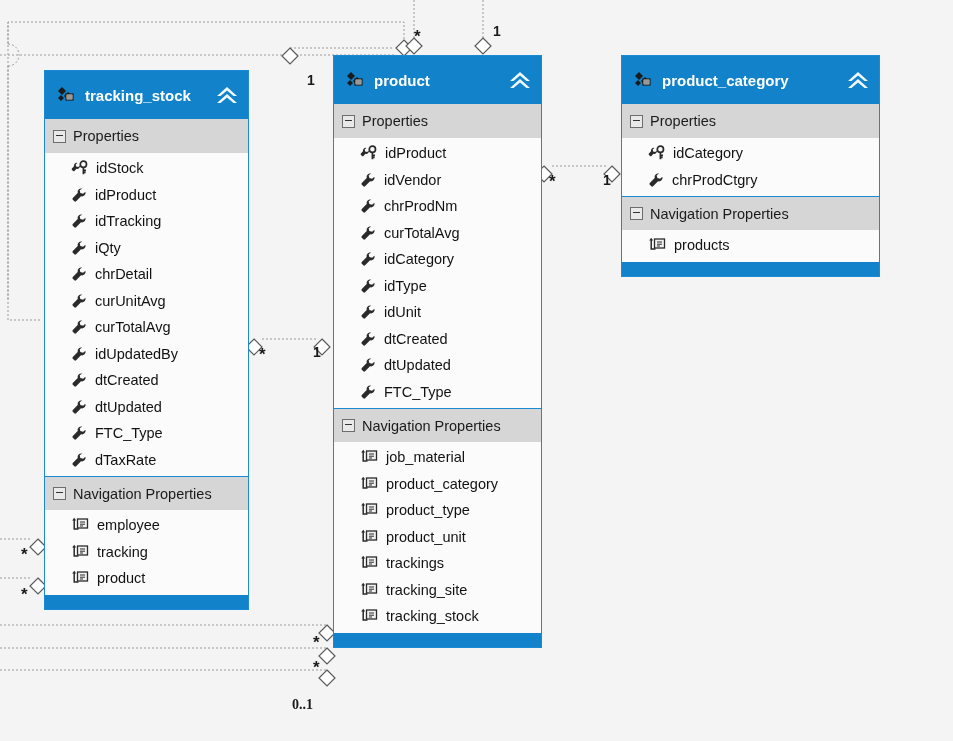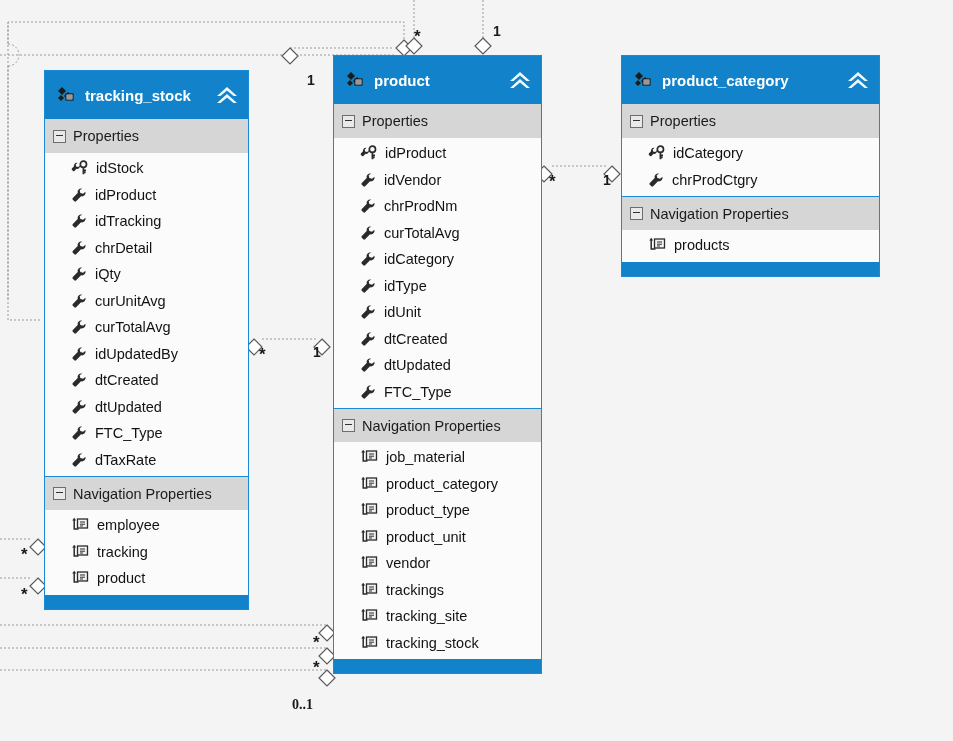--- a/index.html
+++ b/index.html
@@ -235,27 +235,27 @@
             <div class="prop-row">
               <span class="ico"><svg width="16" height="16" viewBox="0 0 16 16">
                   <path d="M11.2 1.6 a3.6 3.6 0 0 0-4.5 4.4 L1.8 10.9 a1.3 1.3 0 0 0 0 1.8 l1.5 1.5 a1.3 1.3 0 0 0 1.8 0 l4.9-4.9 a3.6 3.6 0 0 0 4.4-4.5 L12.1 6.7 L9.3 6.1 L8.7 3.3 Z" fill="#2a2a2a"></path>
                 </svg></span>
               <span class="prop-label">idTracking</span>
             </div>
             <div class="prop-row">
               <span class="ico"><svg width="16" height="16" viewBox="0 0 16 16">
                   <path d="M11.2 1.6 a3.6 3.6 0 0 0-4.5 4.4 L1.8 10.9 a1.3 1.3 0 0 0 0 1.8 l1.5 1.5 a1.3 1.3 0 0 0 1.8 0 l4.9-4.9 a3.6 3.6 0 0 0 4.4-4.5 L12.1 6.7 L9.3 6.1 L8.7 3.3 Z" fill="#2a2a2a"></path>
                 </svg></span>
+              <span class="prop-label">iQty</span>
+            </div>
+            <div class="prop-row">
+              <span class="ico"><svg width="16" height="16" viewBox="0 0 16 16">
+                  <path d="M11.2 1.6 a3.6 3.6 0 0 0-4.5 4.4 L1.8 10.9 a1.3 1.3 0 0 0 0 1.8 l1.5 1.5 a1.3 1.3 0 0 0 1.8 0 l4.9-4.9 a3.6 3.6 0 0 0 4.4-4.5 L12.1 6.7 L9.3 6.1 L8.7 3.3 Z" fill="#2a2a2a"></path>
+                </svg></span>
               <span class="prop-label">chrDetail</span>
-            </div>
-            <div class="prop-row">
-              <span class="ico"><svg width="16" height="16" viewBox="0 0 16 16">
-                  <path d="M11.2 1.6 a3.6 3.6 0 0 0-4.5 4.4 L1.8 10.9 a1.3 1.3 0 0 0 0 1.8 l1.5 1.5 a1.3 1.3 0 0 0 1.8 0 l4.9-4.9 a3.6 3.6 0 0 0 4.4-4.5 L12.1 6.7 L9.3 6.1 L8.7 3.3 Z" fill="#2a2a2a"></path>
-                </svg></span>
-              <span class="prop-label">iQty</span>
             </div>
             <div class="prop-row">
               <span class="ico"><svg width="16" height="16" viewBox="0 0 16 16">
                   <path d="M11.2 1.6 a3.6 3.6 0 0 0-4.5 4.4 L1.8 10.9 a1.3 1.3 0 0 0 0 1.8 l1.5 1.5 a1.3 1.3 0 0 0 1.8 0 l4.9-4.9 a3.6 3.6 0 0 0 4.4-4.5 L12.1 6.7 L9.3 6.1 L8.7 3.3 Z" fill="#2a2a2a"></path>
                 </svg></span>
               <span class="prop-label">curUnitAvg</span>
             </div>
             <div class="prop-row">
               <span class="ico"><svg width="16" height="16" viewBox="0 0 16 16">
                   <path d="M11.2 1.6 a3.6 3.6 0 0 0-4.5 4.4 L1.8 10.9 a1.3 1.3 0 0 0 0 1.8 l1.5 1.5 a1.3 1.3 0 0 0 1.8 0 l4.9-4.9 a3.6 3.6 0 0 0 4.4-4.5 L12.1 6.7 L9.3 6.1 L8.7 3.3 Z" fill="#2a2a2a"></path>
@@ -454,29 +454,20 @@
                 </svg></span>
               <span class="prop-label">product_unit</span>
             </div>
             <div class="prop-row">
               <span class="ico"><svg width="18" height="16" viewBox="0 0 18 16">
                   <rect x="6.5" y="2" width="10" height="9" fill="#f2f2f2" stroke="#2a2a2a" stroke-width="1.3"></rect>
                   <path d="M9 5 h5 M9 7.2 h5 M9 9 h3" stroke="#2a2a2a" stroke-width="1"></path>
                   <path d="M3.2 3 L3.2 12 L7.5 12" fill="none" stroke="#2a2a2a" stroke-width="1.5"></path>
                   <path d="M1.2 3.4 L3.2 0.8 L5.2 3.4 Z" fill="#2a2a2a"></path>
                 </svg></span>
-              <span class="prop-label">vendor</span>
-            </div>
-            <div class="prop-row">
-              <span class="ico"><svg width="18" height="16" viewBox="0 0 18 16">
-                  <rect x="6.5" y="2" width="10" height="9" fill="#f2f2f2" stroke="#2a2a2a" stroke-width="1.3"></rect>
-                  <path d="M9 5 h5 M9 7.2 h5 M9 9 h3" stroke="#2a2a2a" stroke-width="1"></path>
-                  <path d="M3.2 3 L3.2 12 L7.5 12" fill="none" stroke="#2a2a2a" stroke-width="1.5"></path>
-                  <path d="M1.2 3.4 L3.2 0.8 L5.2 3.4 Z" fill="#2a2a2a"></path>
-                </svg></span>
               <span class="prop-label">trackings</span>
             </div>
             <div class="prop-row">
               <span class="ico"><svg width="18" height="16" viewBox="0 0 18 16">
                   <rect x="6.5" y="2" width="10" height="9" fill="#f2f2f2" stroke="#2a2a2a" stroke-width="1.3"></rect>
                   <path d="M9 5 h5 M9 7.2 h5 M9 9 h3" stroke="#2a2a2a" stroke-width="1"></path>
                   <path d="M3.2 3 L3.2 12 L7.5 12" fill="none" stroke="#2a2a2a" stroke-width="1.5"></path>
                   <path d="M1.2 3.4 L3.2 0.8 L5.2 3.4 Z" fill="#2a2a2a"></path>
                 </svg></span>
               <span class="prop-label">tracking_site</span>

